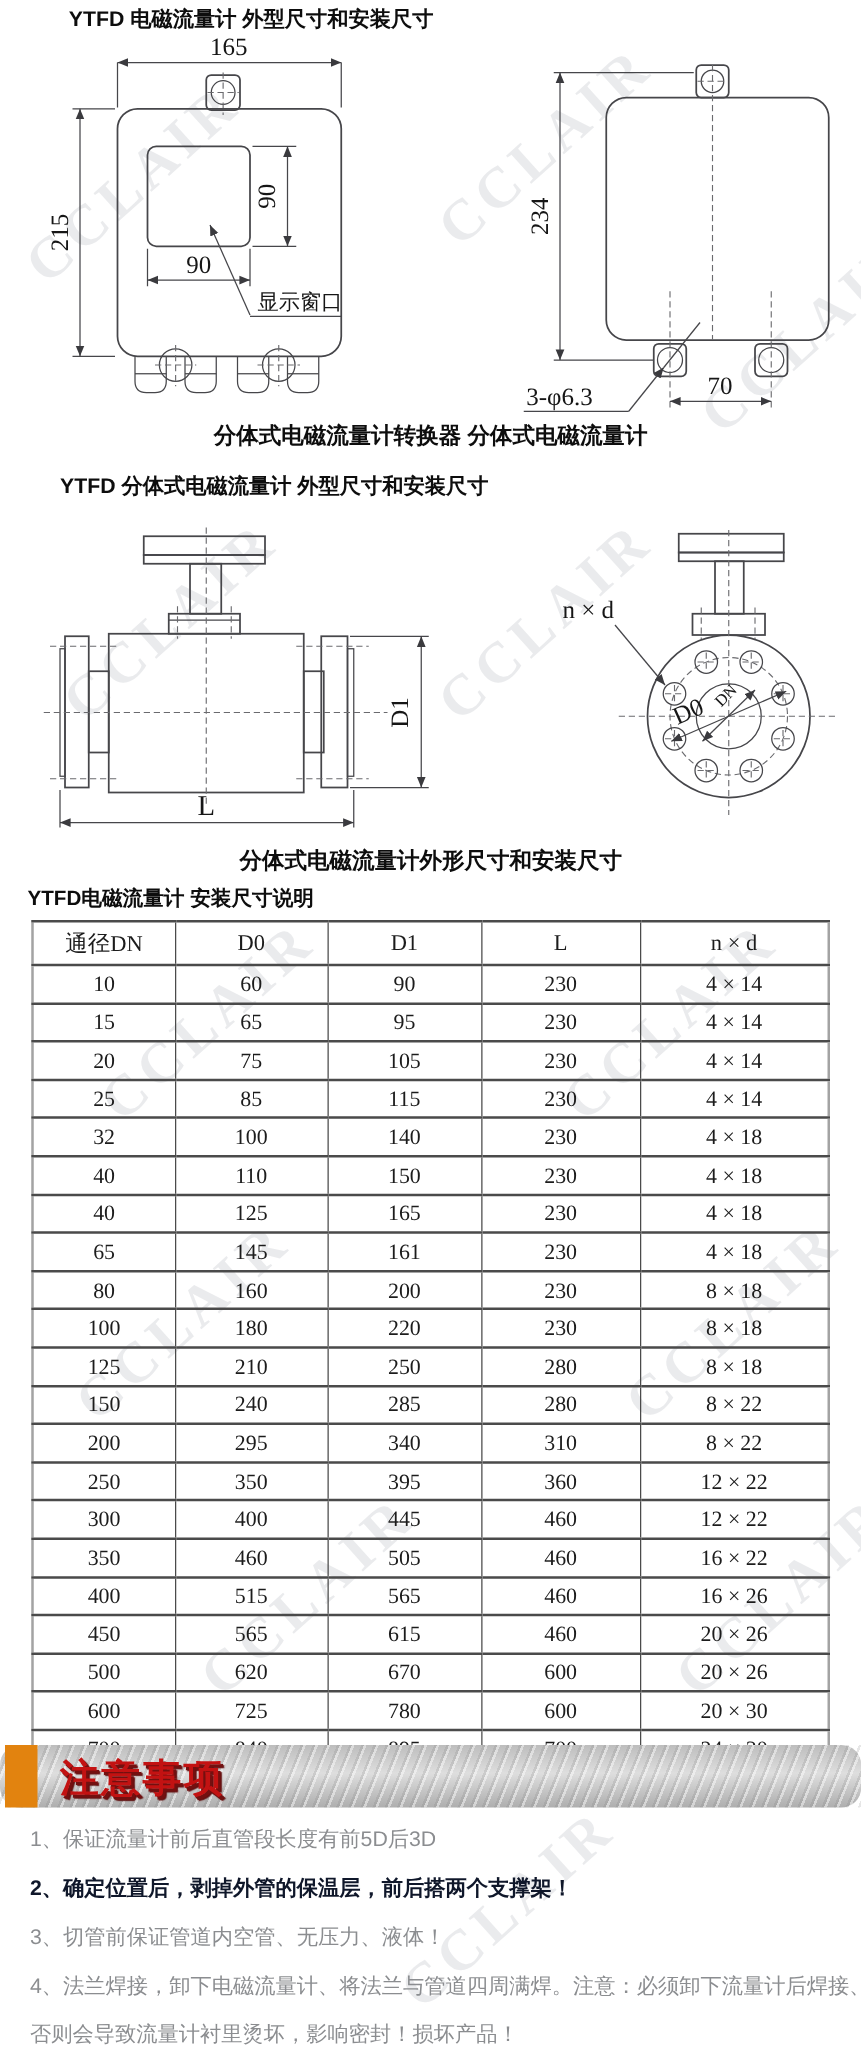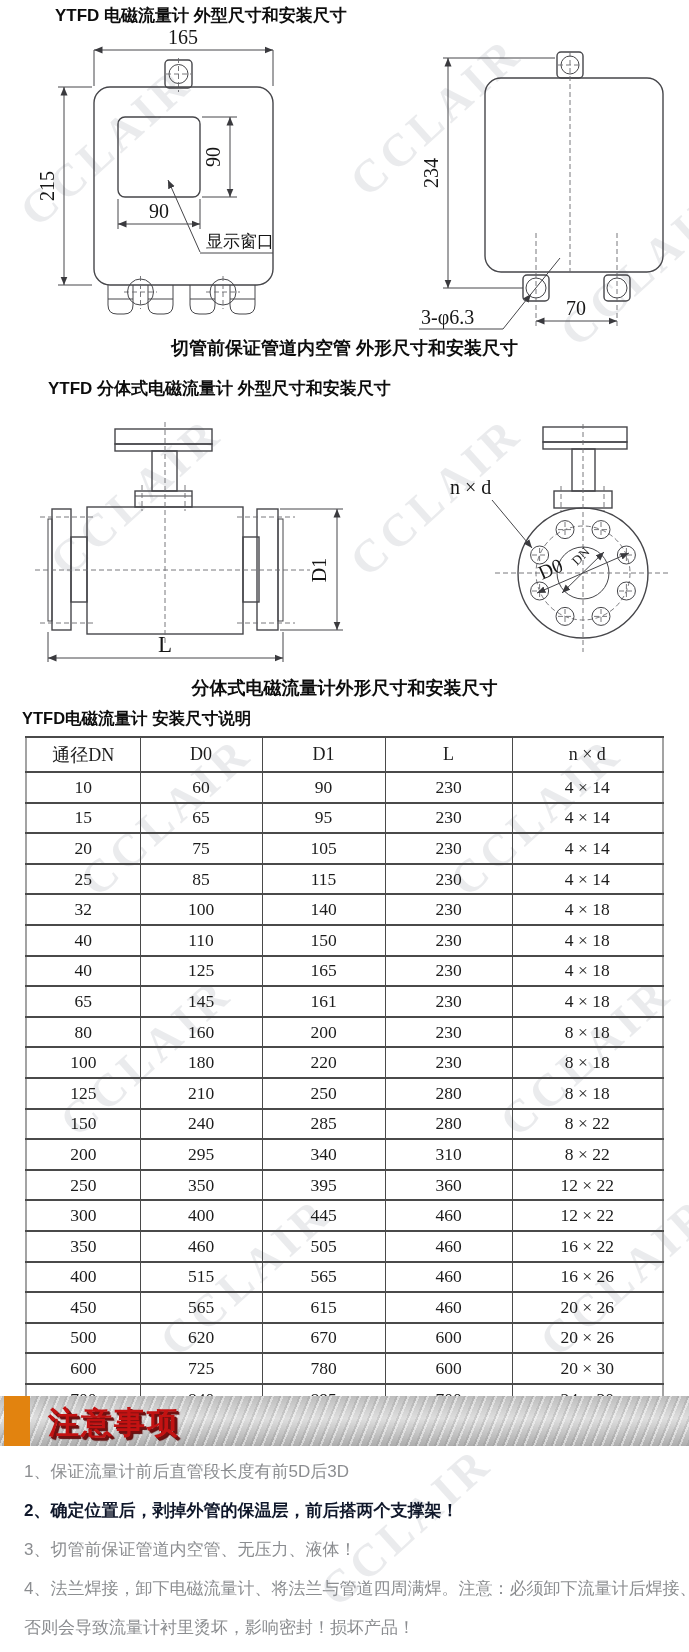--- a/index.html
+++ b/index.html
@@ -22,21 +22,21 @@
              border-collapse:collapse;table-layout:fixed;
              font-family:"Liberation Serif",serif;font-size:17.5px;color:#1c1c1c;}
   .dim-table th,.dim-table td{border-left:1.2px solid #4a4a4a;border-top:2px solid #4a4a4a;
              text-align:center;vertical-align:middle;padding:0;font-weight:normal;}
   .dim-table{border:2px solid #a3a3a3;}
   .dim-table th{height:33px;font-size:18px;}
   .dim-table td{height:28.6px;}
   col.c1{width:114px;} col.c2{width:122px;} col.c3{width:123px;} col.c4{width:127px;} col.c5{width:151px;}
   
   .notice-banner{position:absolute;left:0;top:1396px;width:689px;height:50px;z-index:1;
-      background:linear-gradient(180deg,#bdbdbd,#dedede 45%,#aeaeae);}
+      background:linear-gradient(180deg,#bdbdbd,#dedede 45%,#aeaeae);border-radius:16px;}
   .notice-banner::after{content:"";position:absolute;inset:0;
       background:repeating-linear-gradient(112deg,rgba(255,255,255,0.45) 0 2px,rgba(0,0,0,0) 2px 7px,rgba(120,120,120,0.18) 7px 9px);}
   .notice-accent{position:absolute;left:4px;top:0;width:26px;height:50px;z-index:2;}
   .notice-title{position:absolute;left:48px;top:6px;z-index:3;font-weight:bold;font-size:31px;
       letter-spacing:2px;text-shadow:2px 2px 0 #731010,3px 3px 1px #5e0c0c;}
   
   .notes{position:absolute;left:24px;top:1452px;width:674px;z-index:1;font-size:17px;line-height:39px;}
   .note{color:#8b8d90;}
   .note.strong{color:#0f172a;font-weight:bold;}
 </style>
@@ -144,21 +144,21 @@
       <text class="dimtxt" x="191" y="287" text-anchor="middle">70</text>
     </g>
     <g>
       <text class="dimtxt" x="36" y="296">3-φ6.3</text>
       <path class="dline" d="M34,301 H118"></path>
       <line class="dline" x1="118" y1="301" x2="146" y2="266" marker-end="url(#a2)"></line>
       <line class="dline" x1="146" y1="266" x2="175" y2="230"></line>
     </g>
   </svg>
 
-  <div class="h-caption" style="top:336px">切管前保证管道内空管 外形尺寸和安装尺寸</div>
+  <div class="h-caption" style="top:336px">分体式电磁流量计转换器 分体式电磁流量计</div>
 
   <div class="h-title" style="left:48px;top:377px">YTFD 分体式电磁流量计 外型尺寸和安装尺寸</div>
 
   <svg width="345" height="260" viewBox="0 0 345 260" style="left:25px;top:414px">
     <defs>
       <marker id="a3" markerWidth="10" markerHeight="8" refX="8.5" refY="4" orient="auto-start-reverse">
         <path d="M0,0.5 L8.5,4 L0,7.5 z" fill="#3a3a3e"></path>
       </marker>
     </defs>
     <g>

